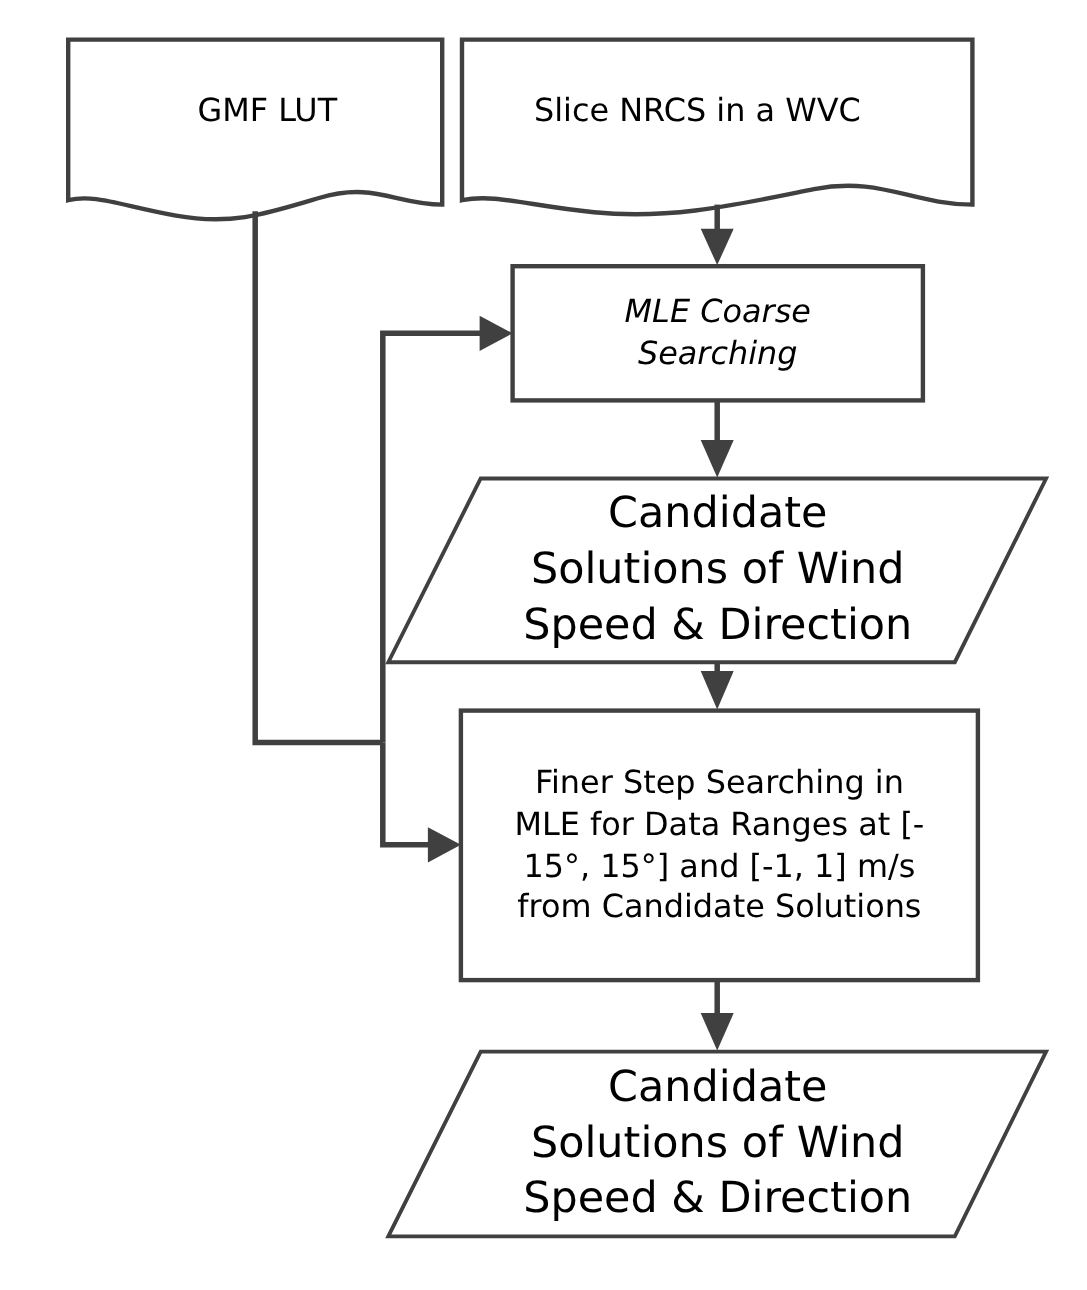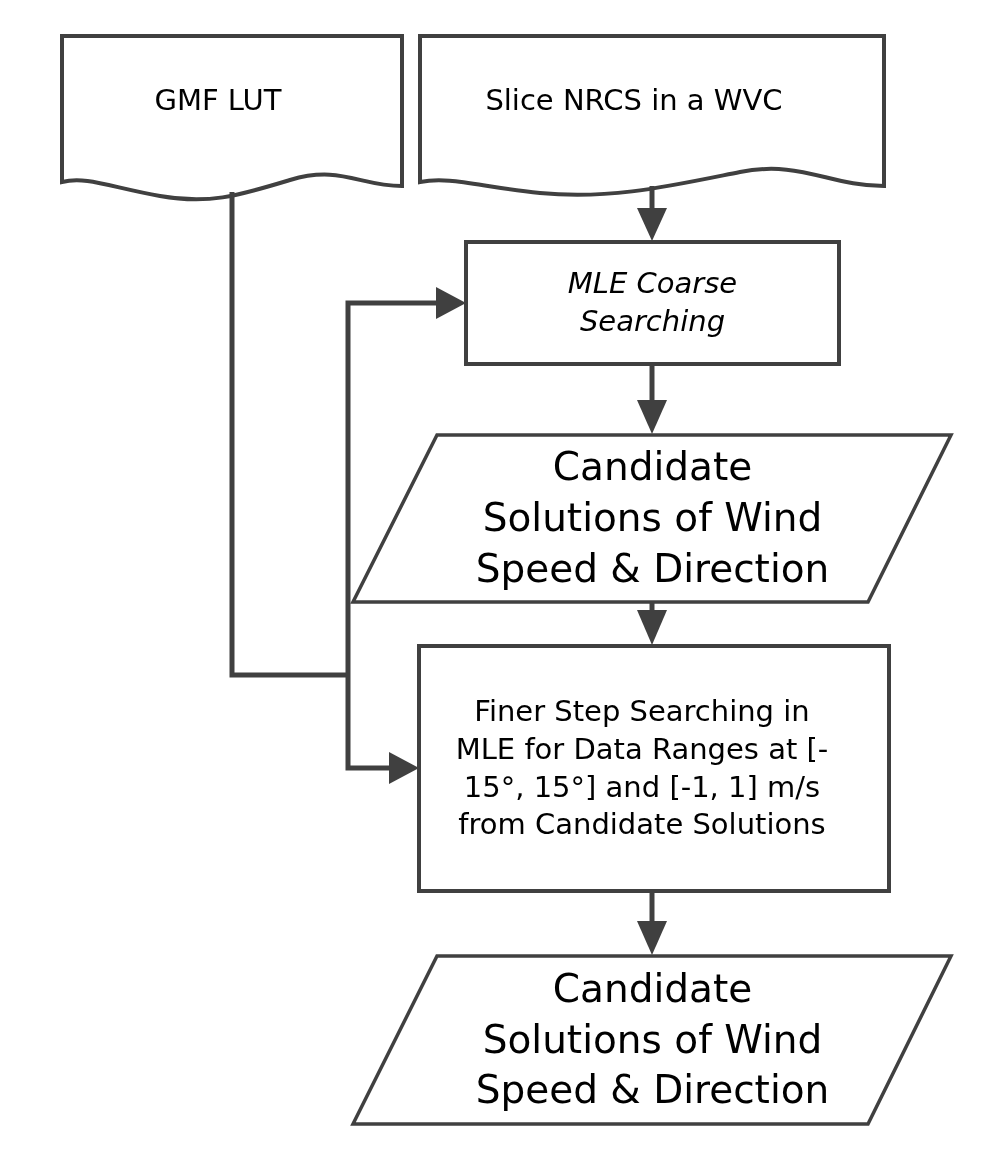--- a/index.html
+++ b/index.html
@@ -112,32 +112,32 @@
       <polygon class="connector-head" points="637,610 667,610 652,645"></polygon>
     </g>
 
     <g>
       <path class="connector-line" d="M 652,891 L 652,925"></path>
       <polygon class="connector-head" points="637,921 667,921 652,955"></polygon>
     </g>
 
   </svg>
 
-  <div class="node-label lbl-doc" style="left:48px; top:36px; width:340px; height:130px;">GMF LUT</div>
+  <div class="node-label lbl-doc" style="left:73px; top:36px; width:340px; height:130px;">GMF LUT</div>
 
   <div class="node-label lbl-doc" style="left:402px; top:36px; width:464px; height:130px;">Slice NRCS in a WVC</div>
 
   <div class="node-label lbl-proc" style="left:466px; top:242px; width:373px; height:122px;">MLE Coarse
 Searching</div>
 
   <div class="node-label lbl-io" style="left:437px; top:435px; width:431px; height:167px;">Candidate
 Solutions of Wind
 Speed &amp; Direction</div>
 
-  <div class="node-label lbl-proc-big" style="left:412px; top:646px; width:460px; height:245px;">Finer Step Searching in
+  <div class="node-label lbl-proc-big" style="left:424px; top:646px; width:460px; height:245px;">Finer Step Searching in
 MLE for Data Ranges at [-
 15°, 15°] and [-1, 1] m/s
 from Candidate Solutions</div>
 
   <div class="node-label lbl-io" style="left:437px; top:956px; width:431px; height:168px;">Candidate
 Solutions of Wind
 Speed &amp; Direction</div>
 
 </div>
 

